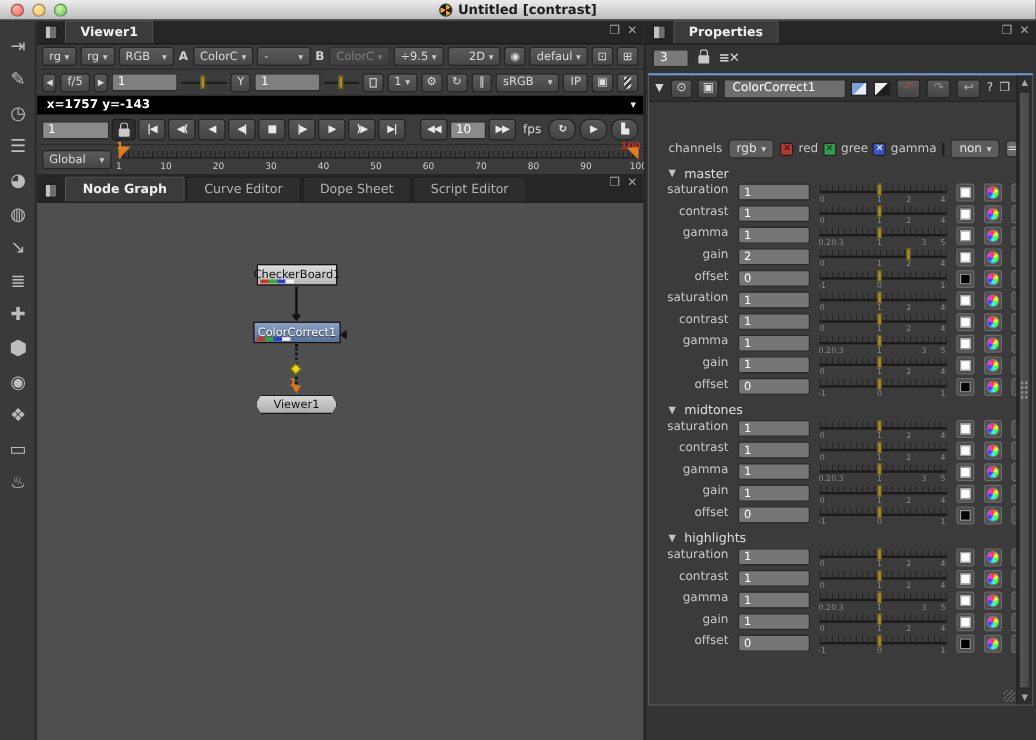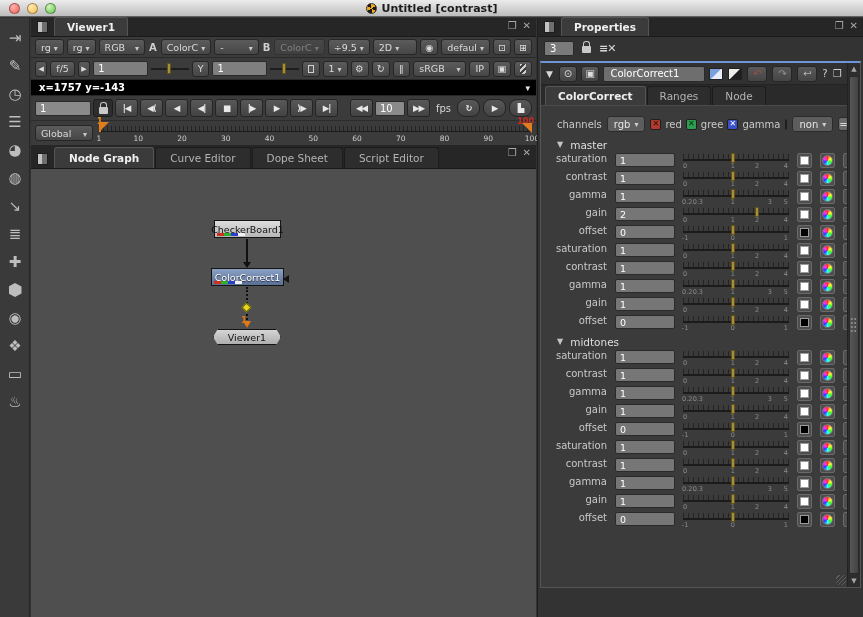--- a/index.html
+++ b/index.html
@@ -274,21 +274,21 @@
         </span>
       <span class="vlabel">B</span>
       <span class="vbtn dis">
           <span>ColorC</span>
           <span class="car"></span>
         </span>
       <span class="vbtn">
           <span>÷9.5</span>
           <span class="car"></span>
         </span>
-      <span class="vbtn" style="width:46px;justify-content:flex-start">
+      <span class="vbtn" style="width:46px;justify-content:flex-end">
           <span>2D</span>
           <span class="car"></span>
         </span>
       <span class="vbtn iconbtn">
           <span>◉</span>
         </span>
       <span class="vbtn">
           <span>defaul</span>
           <span class="car"></span>
         </span>
@@ -476,25 +476,20 @@
           <span class="sqic sqblue"></span>
           <span class="sqic sqbw"></span>
           <span class="npbtn undo">↶</span>
           <span class="npbtn redo">↷</span>
           <span class="npbtn revert">↩</span>
           <span>?</span>
           <span>❐</span>
           <span>✕</span>
         </span>
       </div>
-      <div class="nptabs" id="npTabs">
-          <span class="tab active">ColorCorrect</span>
-          <span class="tab">Ranges</span>
-          <span class="tab">Node</span>
-        </div>
 
       <div class="npcontent" id="npContent">
         <div class="chrow">
           <span class="chlabel">channels</span>
           <span class="dd">
               <span>rgb</span>
             </span>
           <span id="chItems" style="display:flex;align-items:center;gap:4px">
               <span class="cbox" style="background: rgb(176, 58, 46); color: rgb(38, 16, 14);">✕</span>
               <span class="chlabel">red</span>
@@ -820,20 +815,21 @@
               </span>
               <span class="rbtn">
                 <span class="swatchin" style="background: rgb(0, 0, 0);"></span>
               </span>
               <span class="rbtn">
                 <span class="wheelin"></span>
               </span>
               <span class="rbtn">4</span>
               <span class="rbtn curveg">∿</span>
             </div>
+            <div class="psec">highlights</div>
             <div class="paramrow">
               <span class="plabel">saturation</span>
               <span class="pinput">1</span>
               <span class="pslider">
                 <span class="ticksm"></span>
                 <span class="trk"></span>
                 <span class="ptick" style="left: 2%;">0</span>
                 <span class="ptick" style="left: 47%;">1</span>
                 <span class="ptick" style="left: 70%;">2</span>
                 <span class="ptick" style="left: 97%;">4</span>

